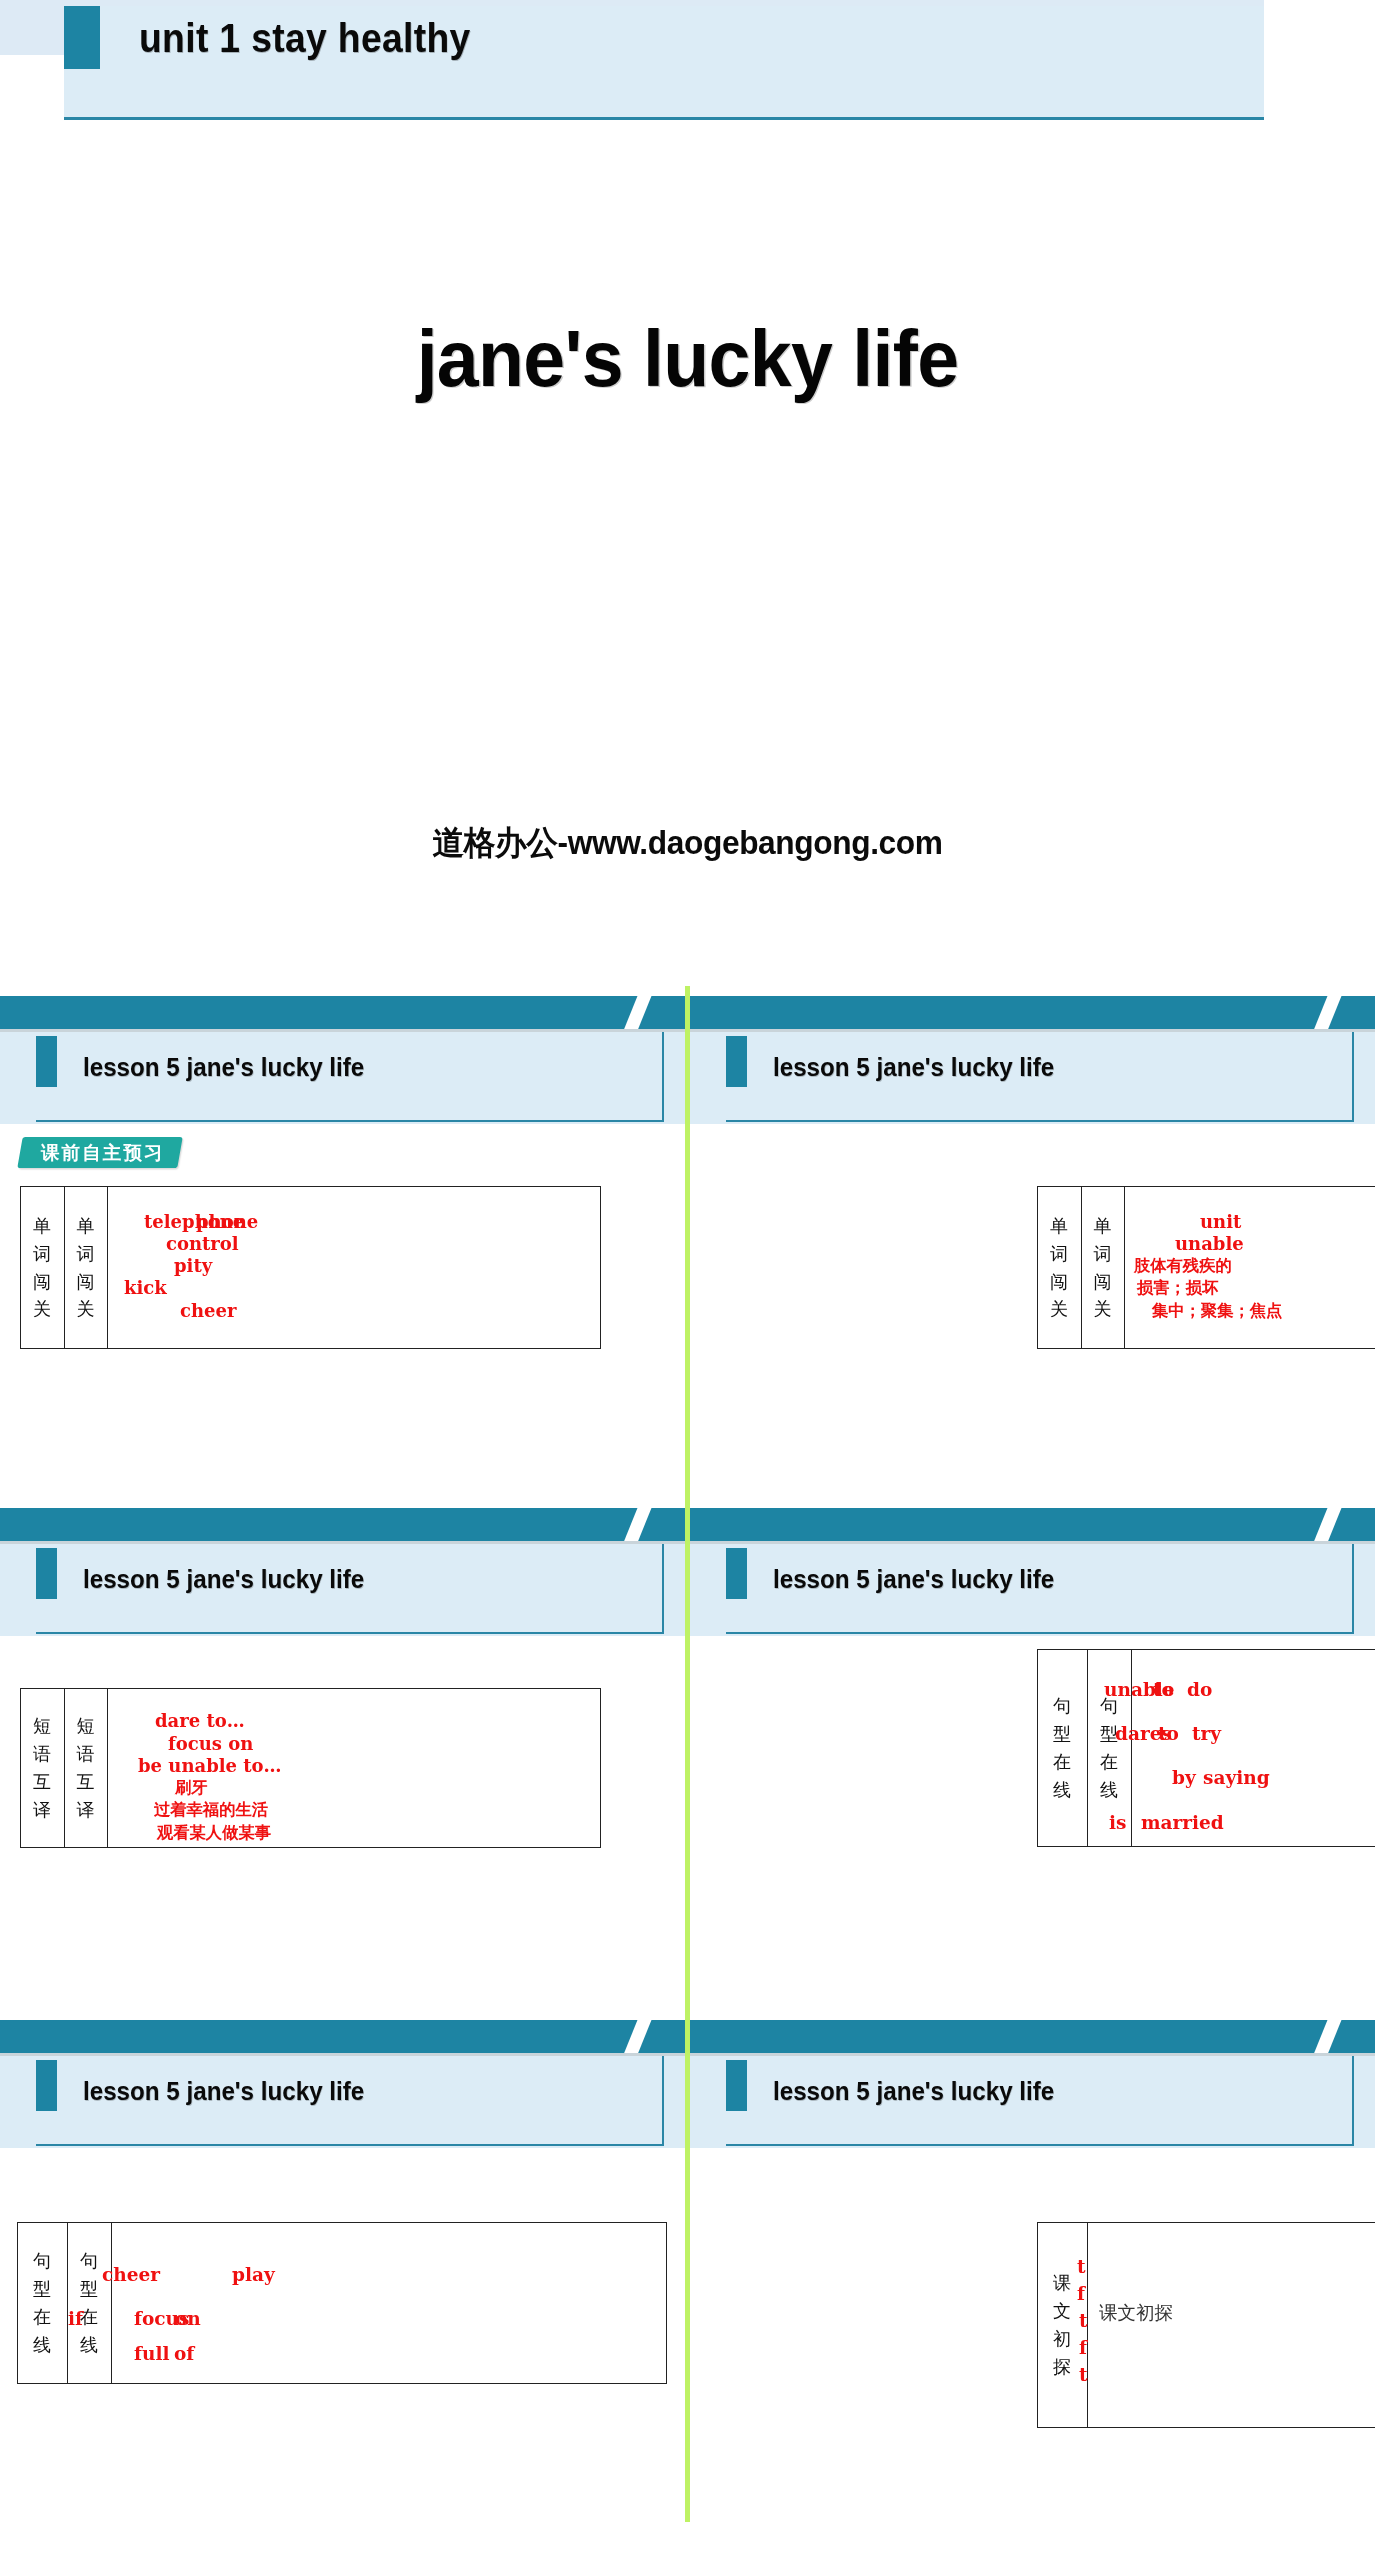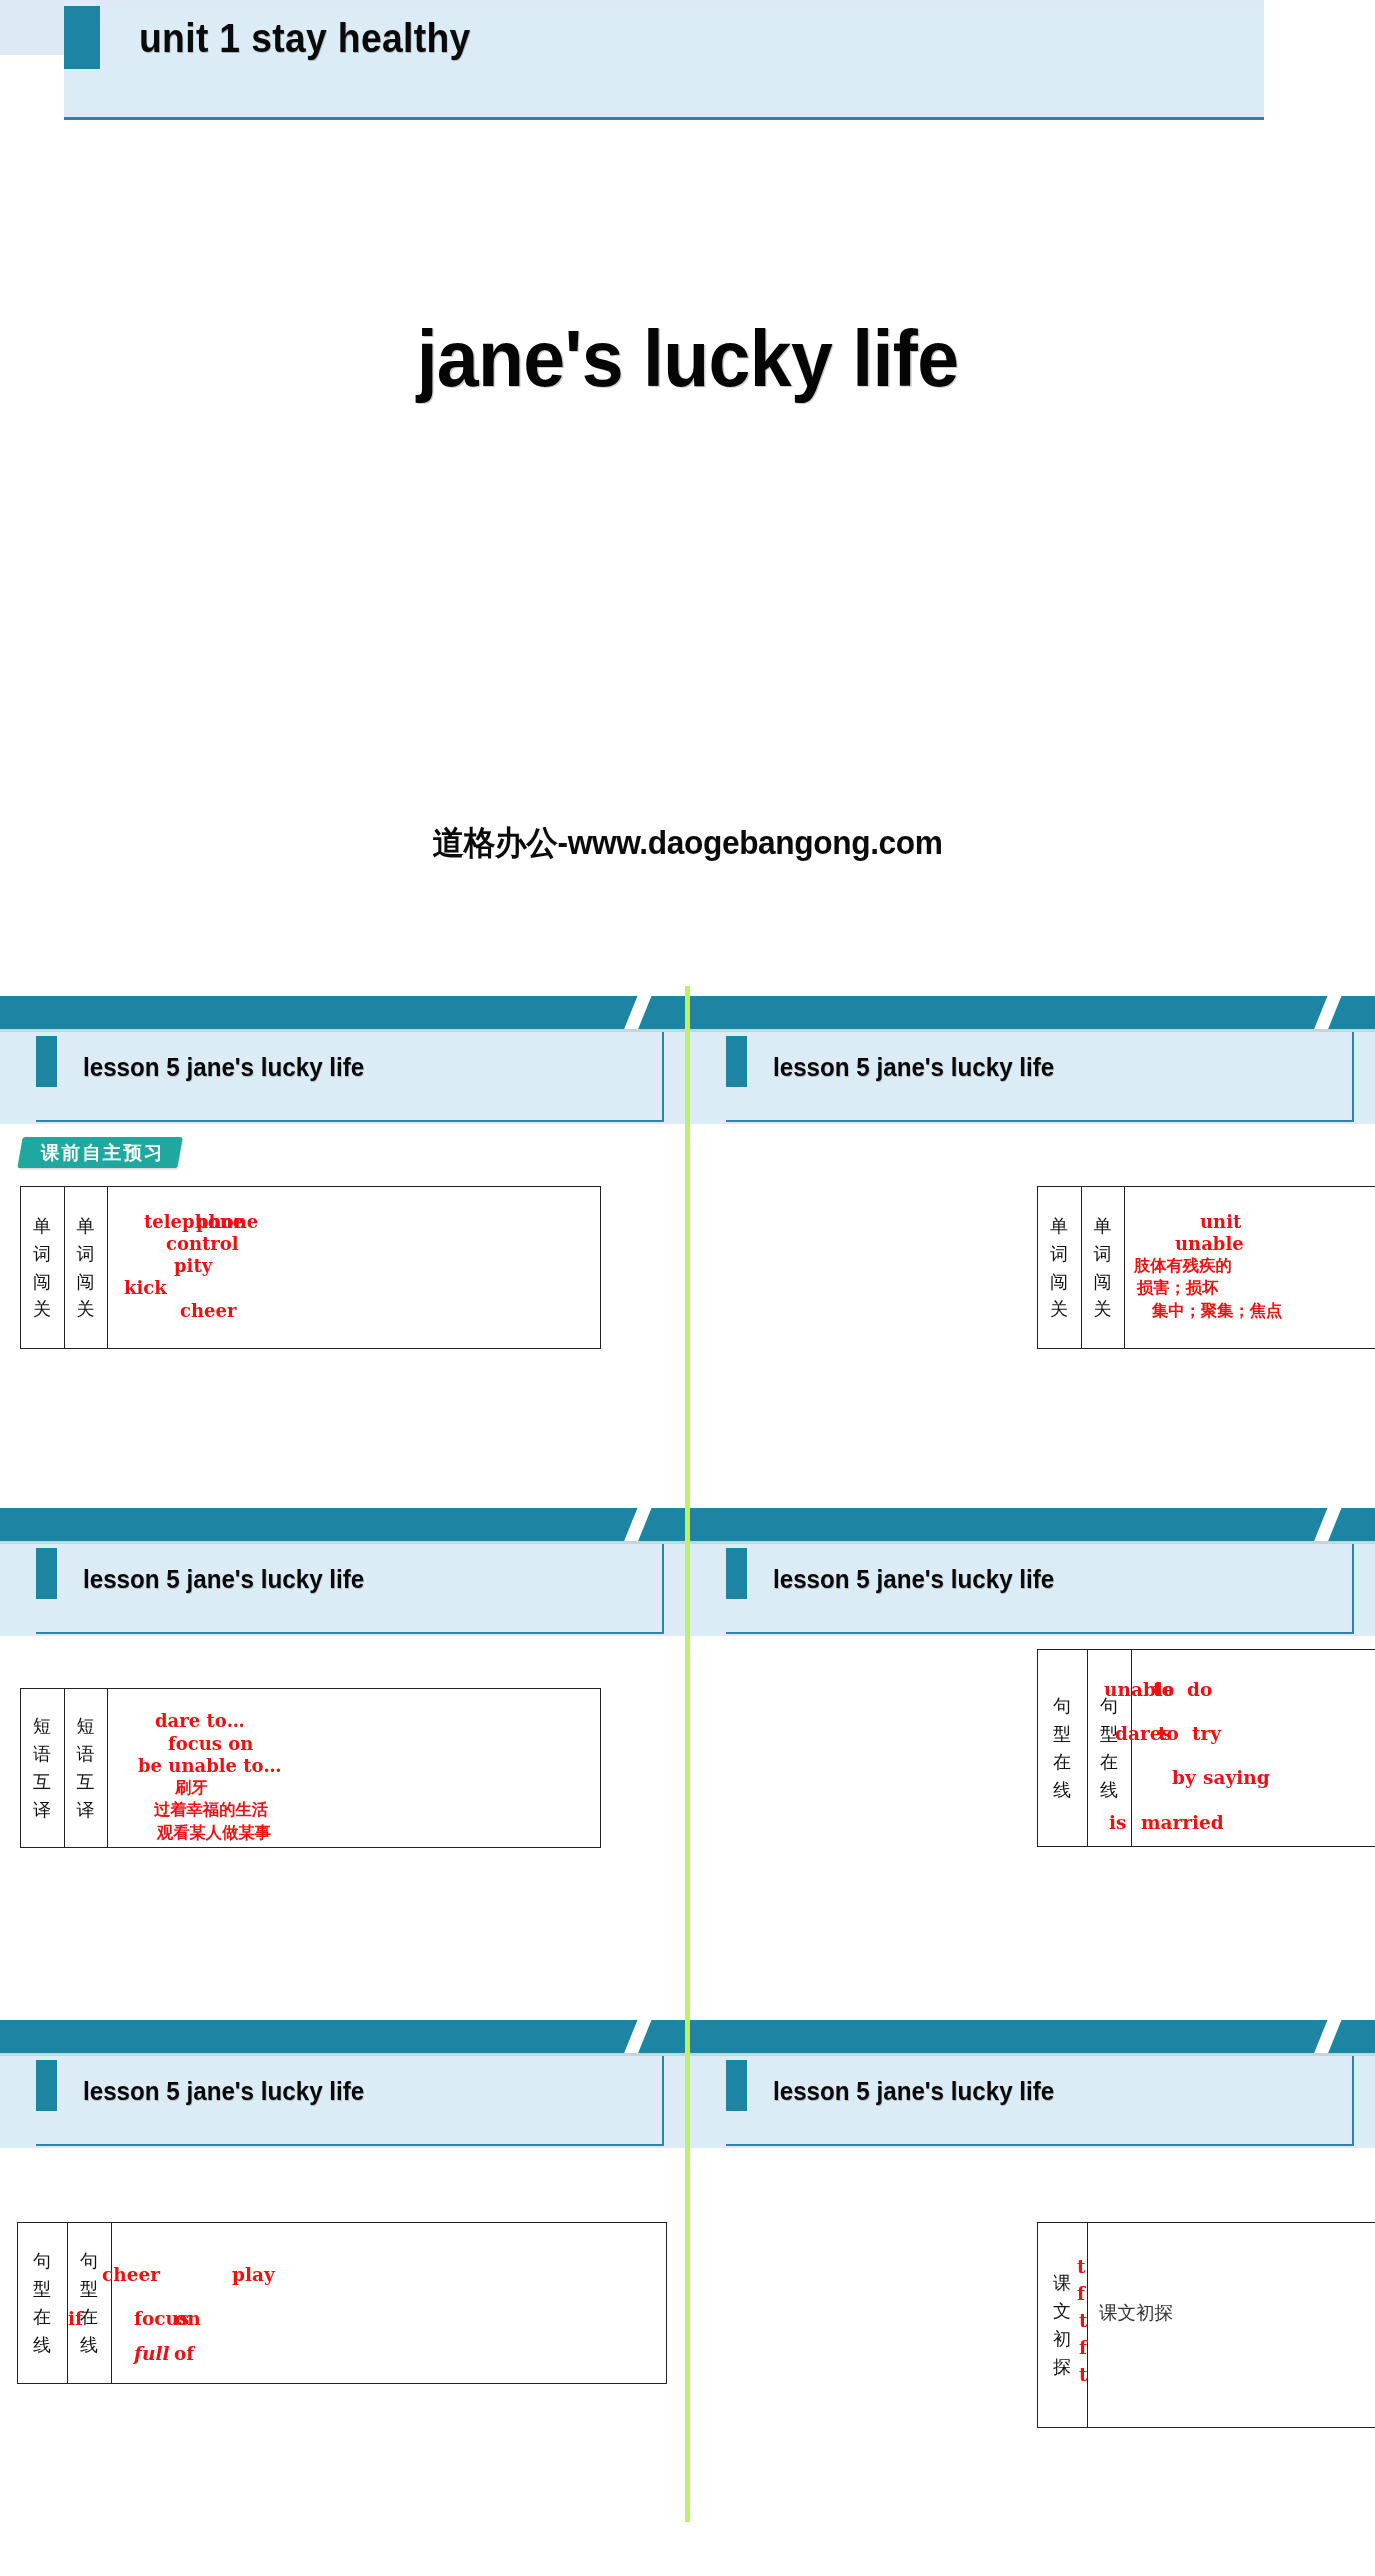--- a/index.html
+++ b/index.html
@@ -378,21 +378,21 @@
         <div>句</div>
         <div>型</div>
         <div>在</div>
         <div>线</div>
       </div>
       <div class="rw" style="left:102px;top:254px;font-size:18.5px;">cheer</div>
       <div class="rw" style="left:232px;top:254px;font-size:18.5px;">play</div>
       <div class="rw" style="left:68px;top:298px;font-size:18.5px;">if</div>
       <div class="rw" style="left:134px;top:298px;font-size:18.5px;">focus</div>
       <div class="rw" style="left:175px;top:298px;font-size:18.5px;">on</div>
-      <div class="rw" style="left:134px;top:333px;font-size:18.5px;font-style:italic;">full</div>
+      <div class="rw" style="left:134px;top:333px;font-size:18.5px;">full</div>
       <div class="rw" style="left:174px;top:333px;font-size:18.5px;">of</div>
     </div>
     <div class="slide right">
       <div class="bar"></div>
       <div class="bar-shadow"></div>
       <div class="hdr"></div>
       <div class="hdr-frame"></div>
       <div class="hdr-tab"></div>
       <div class="hdr-title">lesson 5    jane's lucky life</div>
       <div class="tbl" style="left:347px;top:212px;width:426px;height:206px;">

